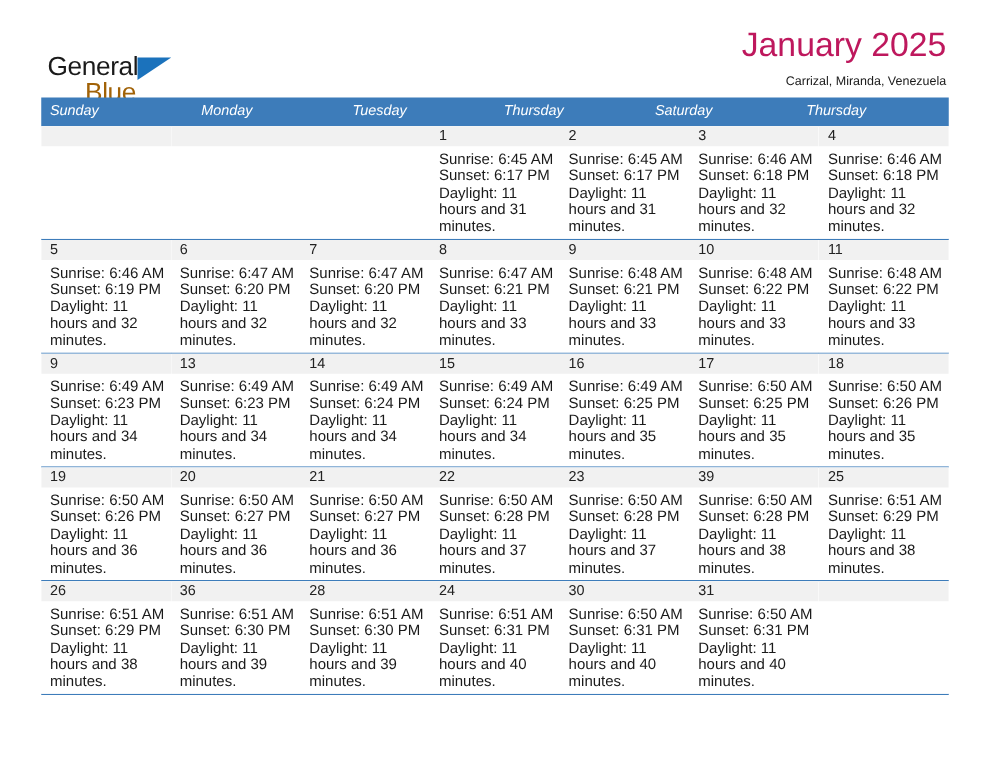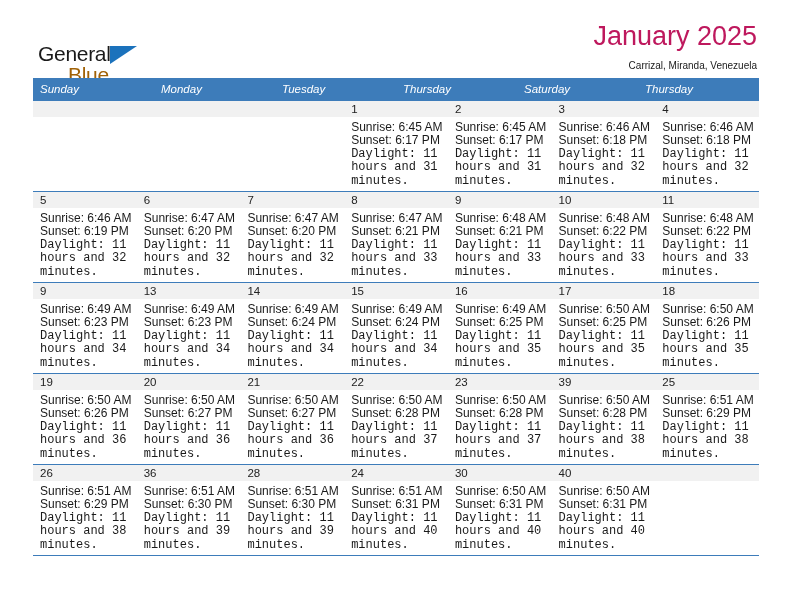--- a/index.html
+++ b/index.html
@@ -134,21 +134,20 @@
     padding: 4px 6px 0 7px;
     font-size: 12px;
     line-height: 13.4px;
     color: #1a1a1a;
   }
   .info-line {
     white-space: nowrap;
   }
   .info-wrap {
     white-space: normal;
-    font-family: Liberation Mono, monospace;
   }
 </style>
 </head>
 <body>
 
 <div class="page">
 
   <div class="header">
 
     <div class="logo">
@@ -428,21 +427,21 @@
           </div>
           <div class="cell">
             <div class="daynum-band">30</div>
             <div class="info">
               <div class="info-line">Sunrise: 6:50 AM</div>
               <div class="info-line">Sunset: 6:31 PM</div>
               <div class="info-wrap">Daylight: 11 hours and 40 minutes.</div>
             </div>
           </div>
           <div class="cell">
-            <div class="daynum-band">40</div>
+            <div class="daynum-band">31</div>
             <div class="info">
               <div class="info-line">Sunrise: 6:50 AM</div>
               <div class="info-line">Sunset: 6:31 PM</div>
               <div class="info-wrap">Daylight: 11 hours and 40 minutes.</div>
             </div>
           </div>
           <div class="cell blank">
             <div class="daynum-band"></div>
           </div>
         </div>

